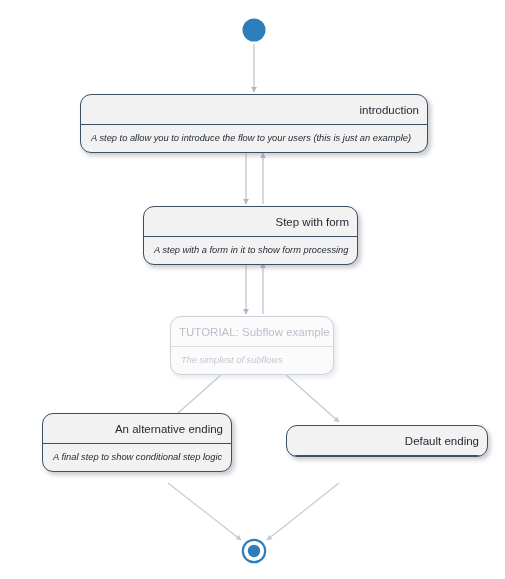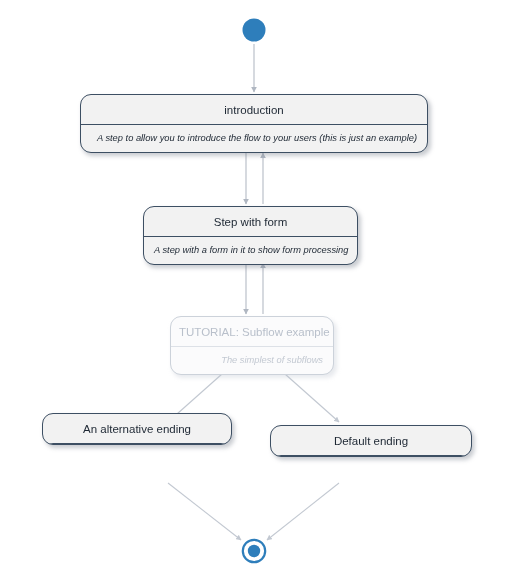--- a/index.html
+++ b/index.html
@@ -47,32 +47,32 @@
     border: 1.3px solid #3d4f63;
     border-radius: 11px;
     background: #f2f2f2;
     box-shadow: 2.5px 3px 4px rgba(120, 128, 140, 0.40);
     overflow: hidden;
   }
   .node-title {
     box-sizing: border-box;
     height: 30px;
     line-height: 30px;
-    text-align: center;
+    text-align: right;
     font-size: 11.5px;
     color: #1d2733;
     border-bottom: 1.3px solid #3d4f63;
     white-space: nowrap;
     padding: 0 8px;
   }
   .node-desc {
     box-sizing: border-box;
     height: 27px;
     line-height: 27px;
-    text-align: right;
+    text-align: left;
     font-size: 9.3px;
     font-style: italic;
     color: #1d2733;
     white-space: nowrap;
     padding: 0 10px;
   }
 
   
   .node.faded {
     border-color: #ccd2da;
@@ -85,21 +85,21 @@
   }
   .node.faded .node-desc {
     color: #c3c9d2;
   }
 
   
   #node-introduction      { left: 80px;  top: 94px;  width: 348px; }
   #node-step-with-form    { left: 143px; top: 206px; width: 215px; }
   #node-subflow-example   { left: 170px; top: 316px; width: 164px; }
   #node-alternative-ending{ left: 42px;  top: 413px; width: 190px; }
-  #node-default-ending    { left: 270px; top: 425px; width: 202px; }
+  #node-default-ending    { left: 286px; top: 425px; width: 202px; }
 </style>
 </head>
 <body>
 
 <div id="canvas">
 
   <svg id="edges" viewBox="0 0 505 579" xmlns="http://www.w3.org/2000/svg">
     <defs>
       <marker id="arrow" viewBox="0 0 10 10" refX="9" refY="5" markerWidth="5.2" markerHeight="5.2" orient="auto-start-reverse">
         <path d="M 0 0 L 10 5 L 0 10 z" fill="#b0b7c2"></path>
@@ -148,20 +148,21 @@
     <div class="node-desc">A step with a form in it to show form processing</div>
   </div>
 
   <div class="node faded" id="node-subflow-example">
     <div class="node-title">TUTORIAL: Subflow example</div>
     <div class="node-desc">The simplest of subflows</div>
   </div>
 
   <div class="node" id="node-alternative-ending">
     <div class="node-title">An alternative ending</div>
+    <div class="node-desc">A final step to show conditional step logic</div>
   </div>
 
   <div class="node" id="node-default-ending">
     <div class="node-title">Default ending</div>
   </div>
 
   <svg class="terminal" style="left:236px; top:533px;" width="36" height="36" xmlns="http://www.w3.org/2000/svg">
     <circle cx="18" cy="18" r="11.2" fill="#ffffff" stroke="#2e7ebb" stroke-width="2.2"></circle>
     <circle cx="18" cy="18" r="6.2" fill="#2e7ebb"></circle>
   </svg>

